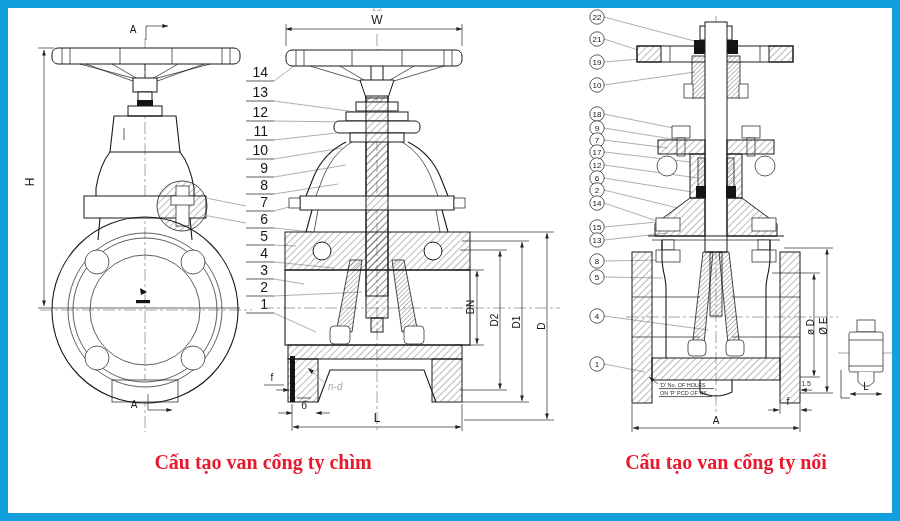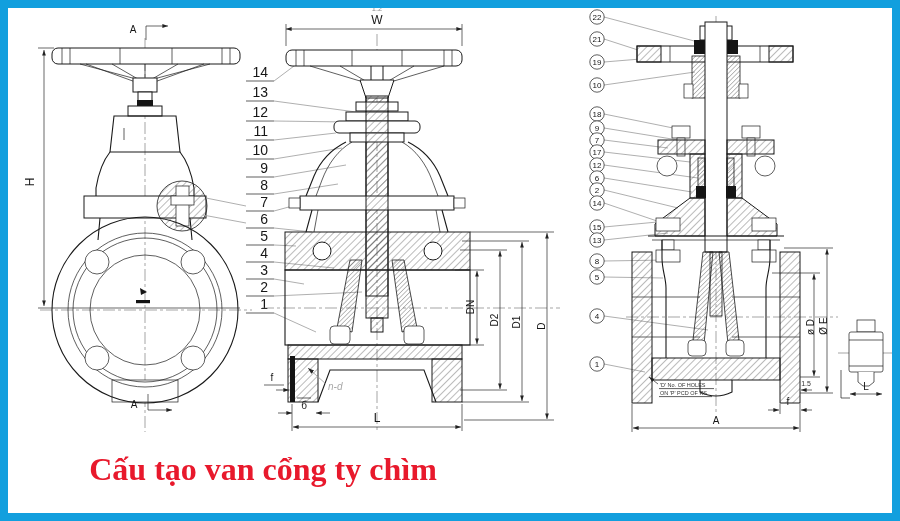--- a/index.html
+++ b/index.html
@@ -19,21 +19,21 @@
   .dim{fill:none;stroke:#2a2a2a;stroke-width:0.7;}
   .lead{fill:none;stroke:#9b9b9b;stroke-width:0.8;}
   .num{font-size:14px;}
   .cnum{font-size:8px;text-anchor:middle;}
   .dt{font-size:12px;text-anchor:middle;}
   .dts{font-size:10px;text-anchor:middle;}
   .tiny{font-size:5.5px;fill:#333;}
   .scale{font-size:7.5px;fill:#8d8d8d;text-anchor:middle;}
   .nd{font-size:10px;fill:#a8a8a8;font-style:italic;}
   .caption{position:absolute;z-index:10;color:#e8192c;font-family:"Liberation Serif",serif;
-           font-weight:bold;font-size:32px;text-align:center;white-space:nowrap;}
+           font-weight:bold;font-size:20px;text-align:center;white-space:nowrap;}
   .cap-left{left:88px;top:451px;width:350px;}
   .cap-right{left:556px;top:451px;width:340px;}
 </style>
 </head>
 <body>
 
 <div class="page">
   <div class="frame"></div>
 
   <svg width="900" height="521" viewBox="0 0 900 521">
@@ -411,13 +411,14 @@
       <line class="t" x1="849" y1="340" x2="883" y2="340"></line>
       <line class="t" x1="849" y1="366" x2="883" y2="366"></line>
       <path class="wt" d="M858,372 L858,382 L863,386 L869,386 L874,382 L874,372"></path>
       <path class="t" d="M841,370 L841,398 L850,398"></path>
       <line class="dim" x1="850" y1="394" x2="882" y2="394" marker-start="url(#ar)" marker-end="url(#ar)"></line>
       <text class="dts" x="866" y="390">L</text>
     </g>
   </svg>
 
   <div class="caption cap-left">Cấu tạo van cổng ty chìm</div>
+  <div class="caption cap-right">Cấu tạo van cổng ty nổi</div>
 </div>
 
 </body></html>

